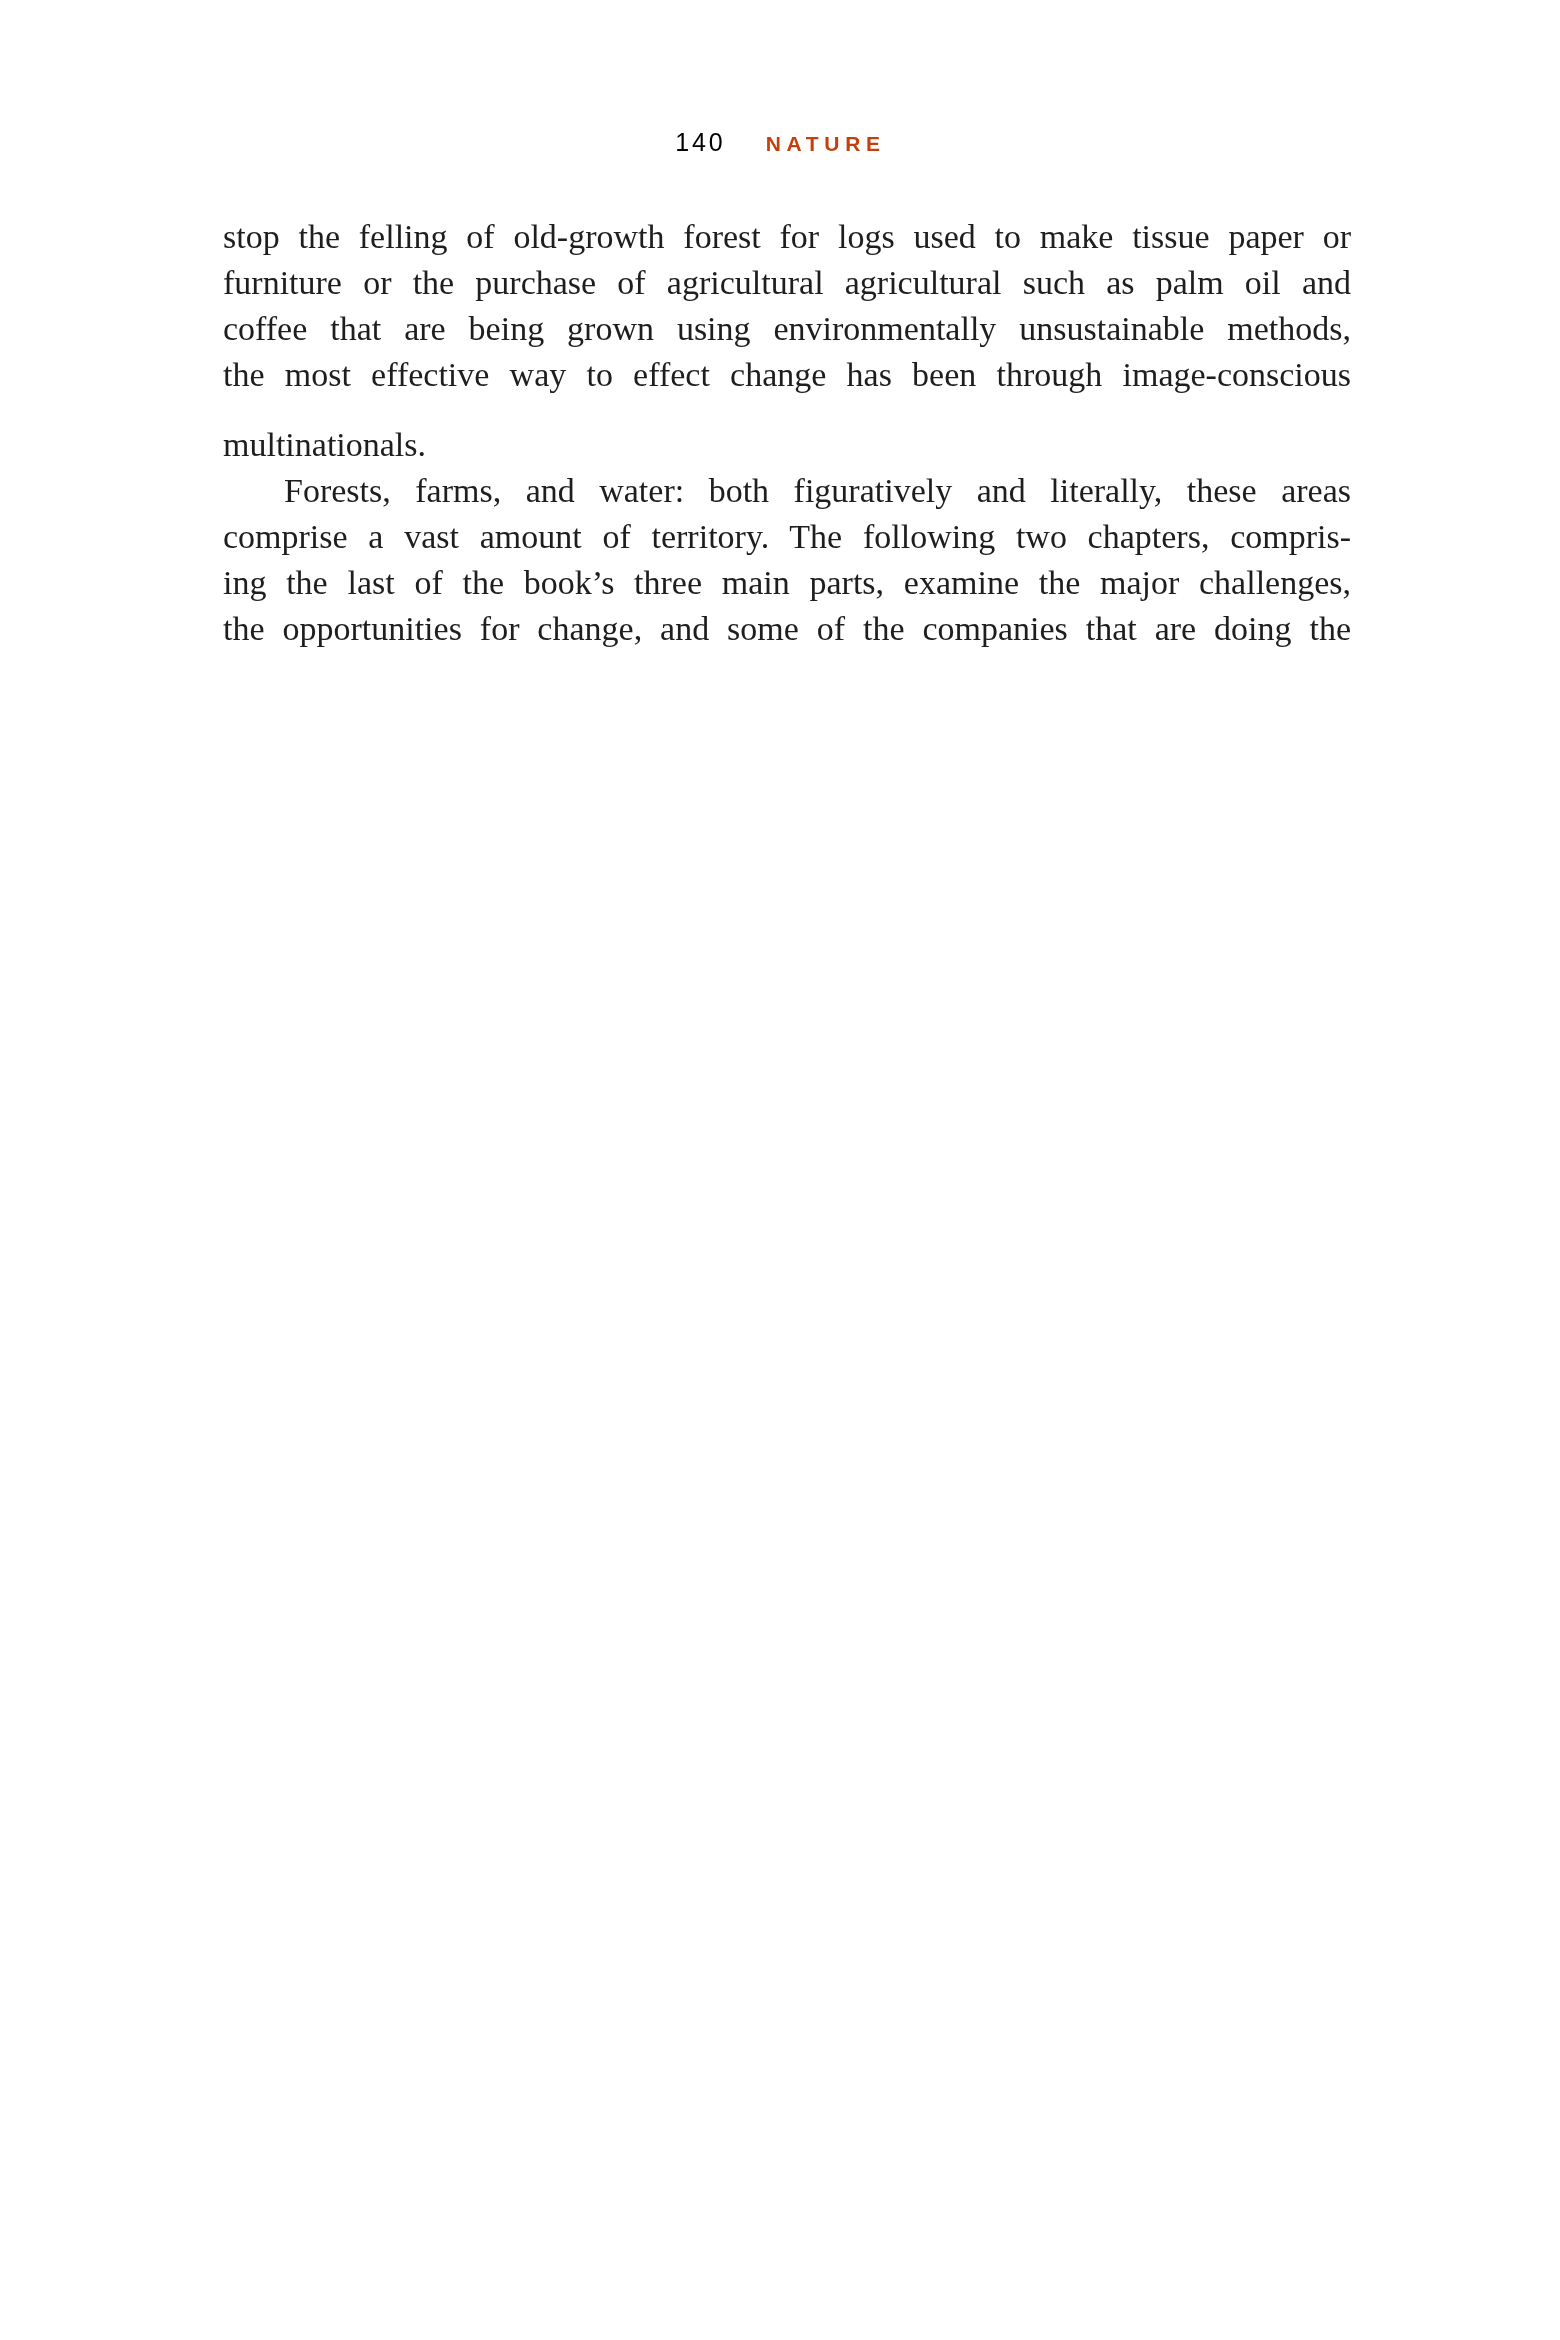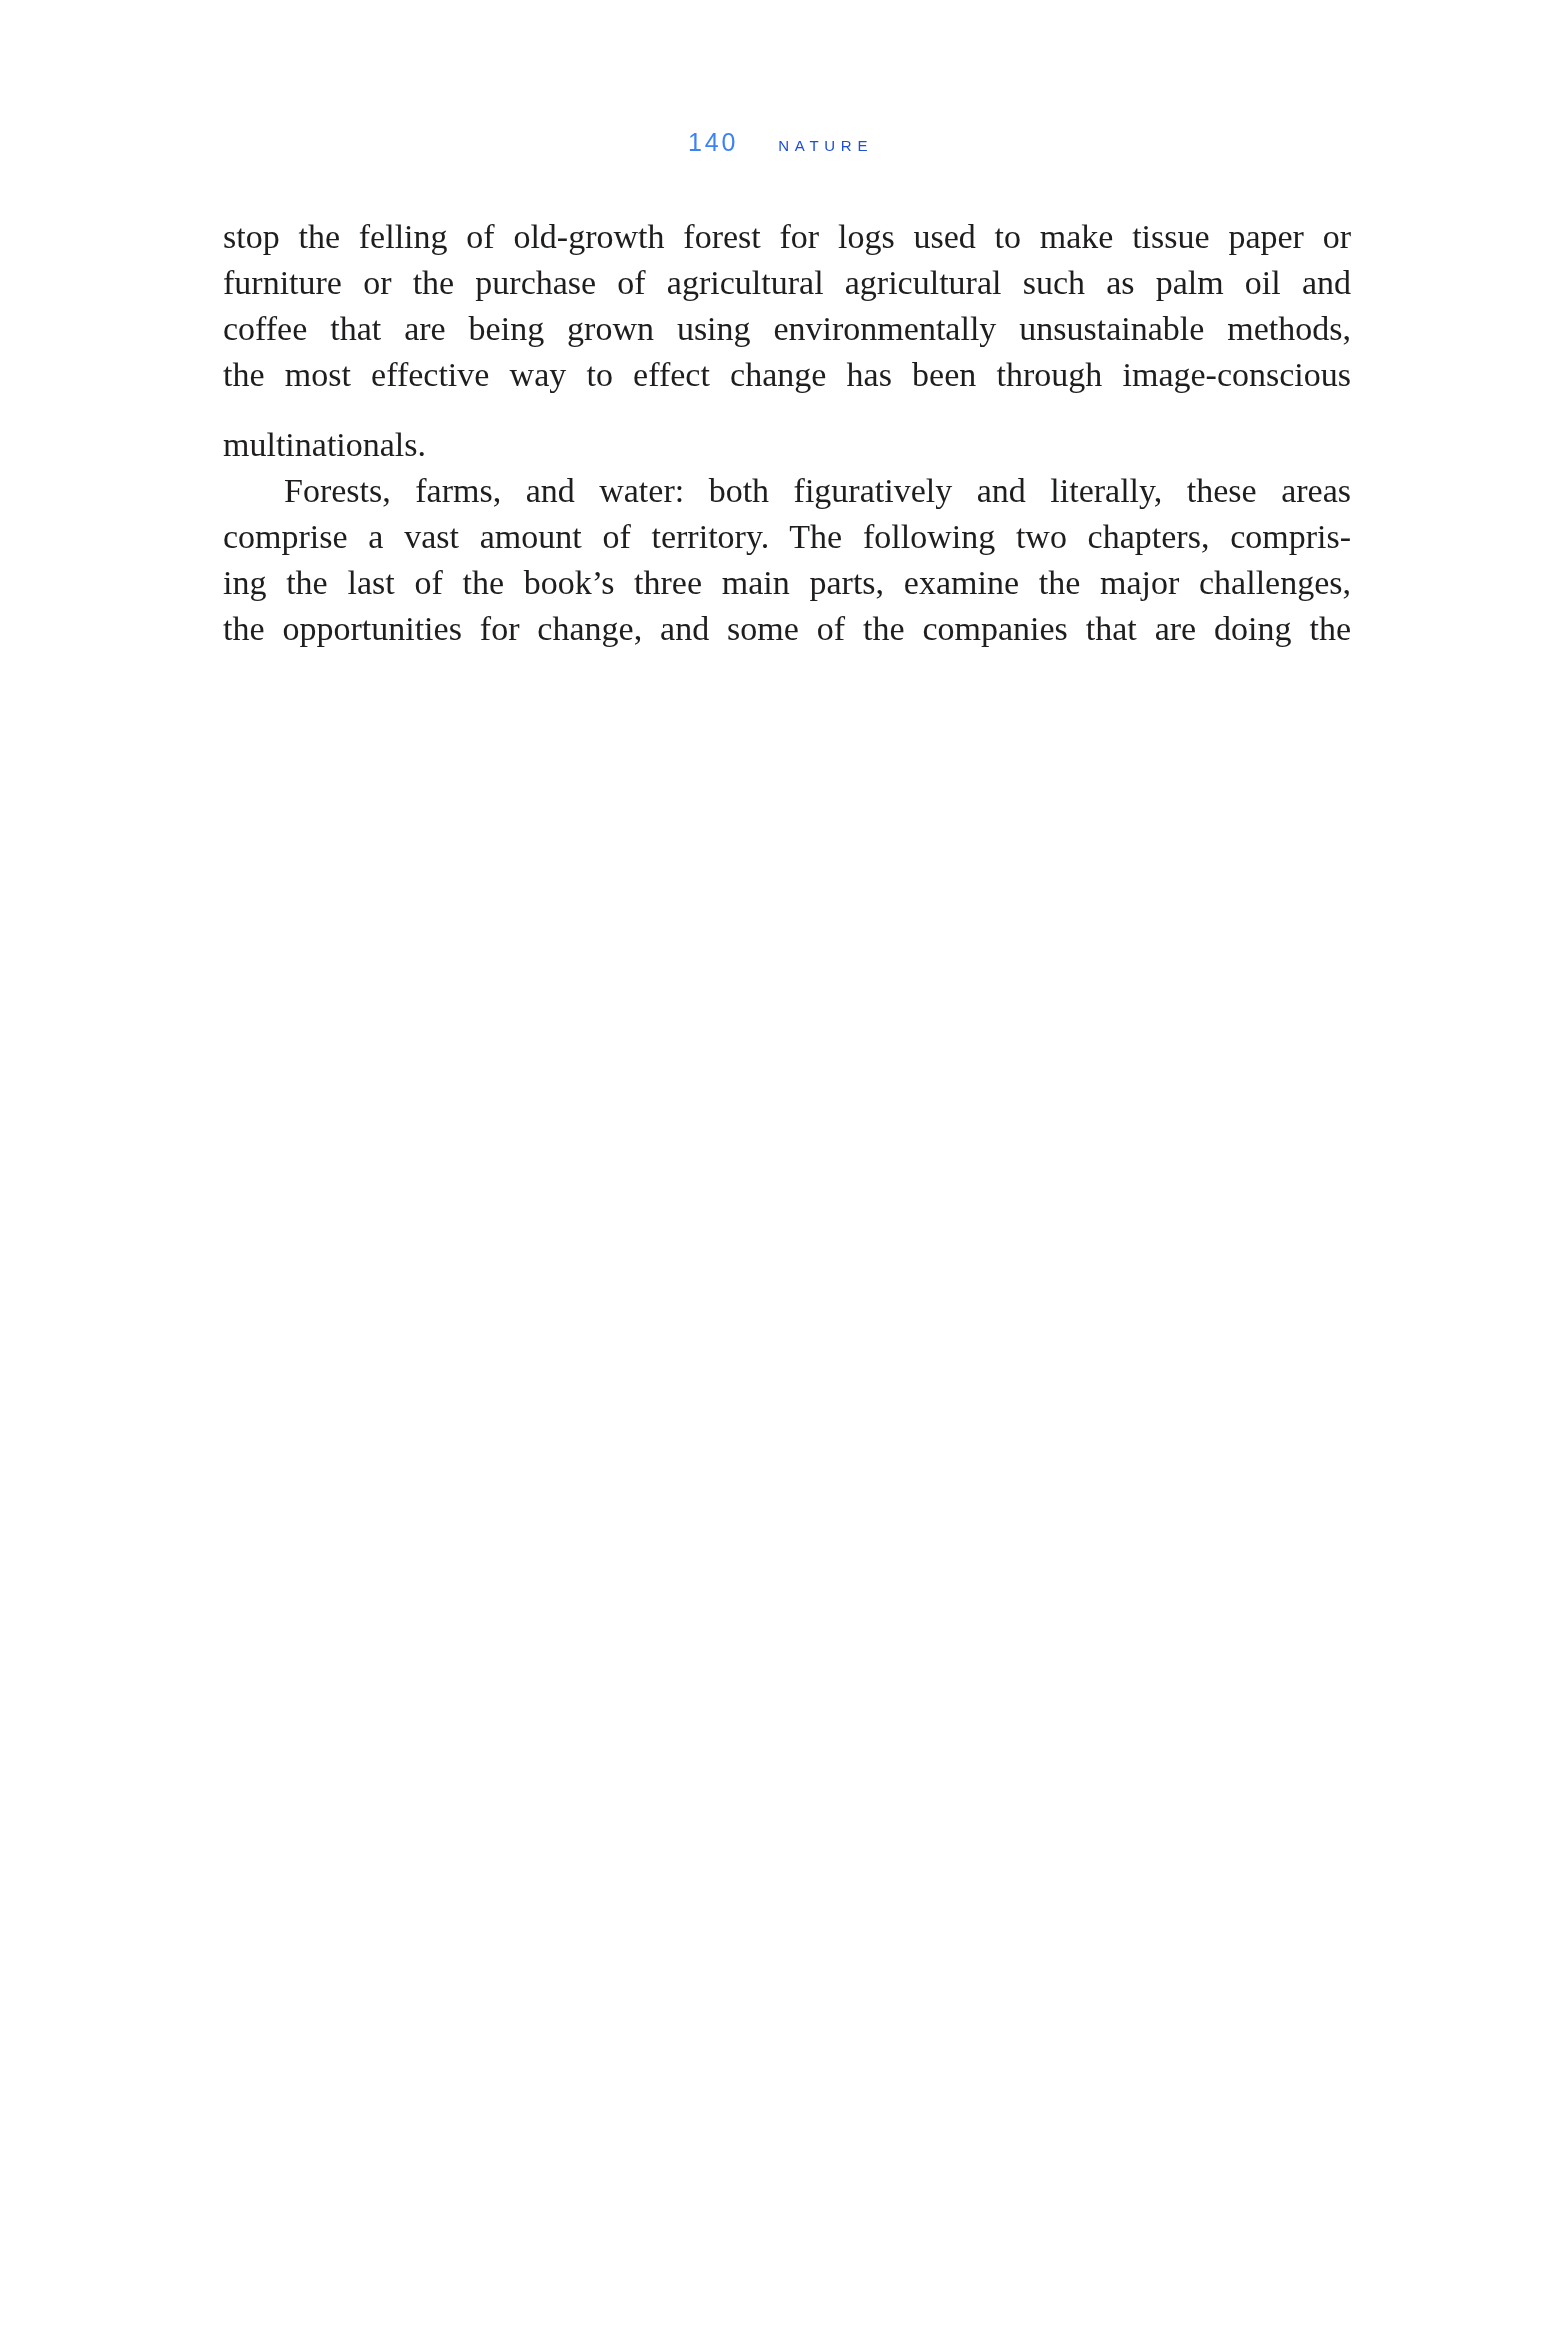--- a/index.html
+++ b/index.html
@@ -28,26 +28,27 @@
     display: flex;
     justify-content: center;
     align-items: baseline;
     gap: 40px;
     color: #2e2c2d;
     font-family: "Liberation Sans", "DejaVu Sans", sans-serif;
   }
   .page-number {
     font-size: 25px;
     letter-spacing: 2.9px;
-    color: #3b82f6;
+    color: #000000;
   }
   .running-head {
-    font-size: 15px;
+    font-size: 21px;
     letter-spacing: 5.7px;
-    color: #1d4ed8;
+    color: #c2410c;
+    font-weight: bold;
   }
   
   .text-block {
     position: absolute;
     left: 223px;
     top: 214px;
     width: 1128px;
     color: #1f1d1e;
     font-size: 34px;
     line-height: 46px;

